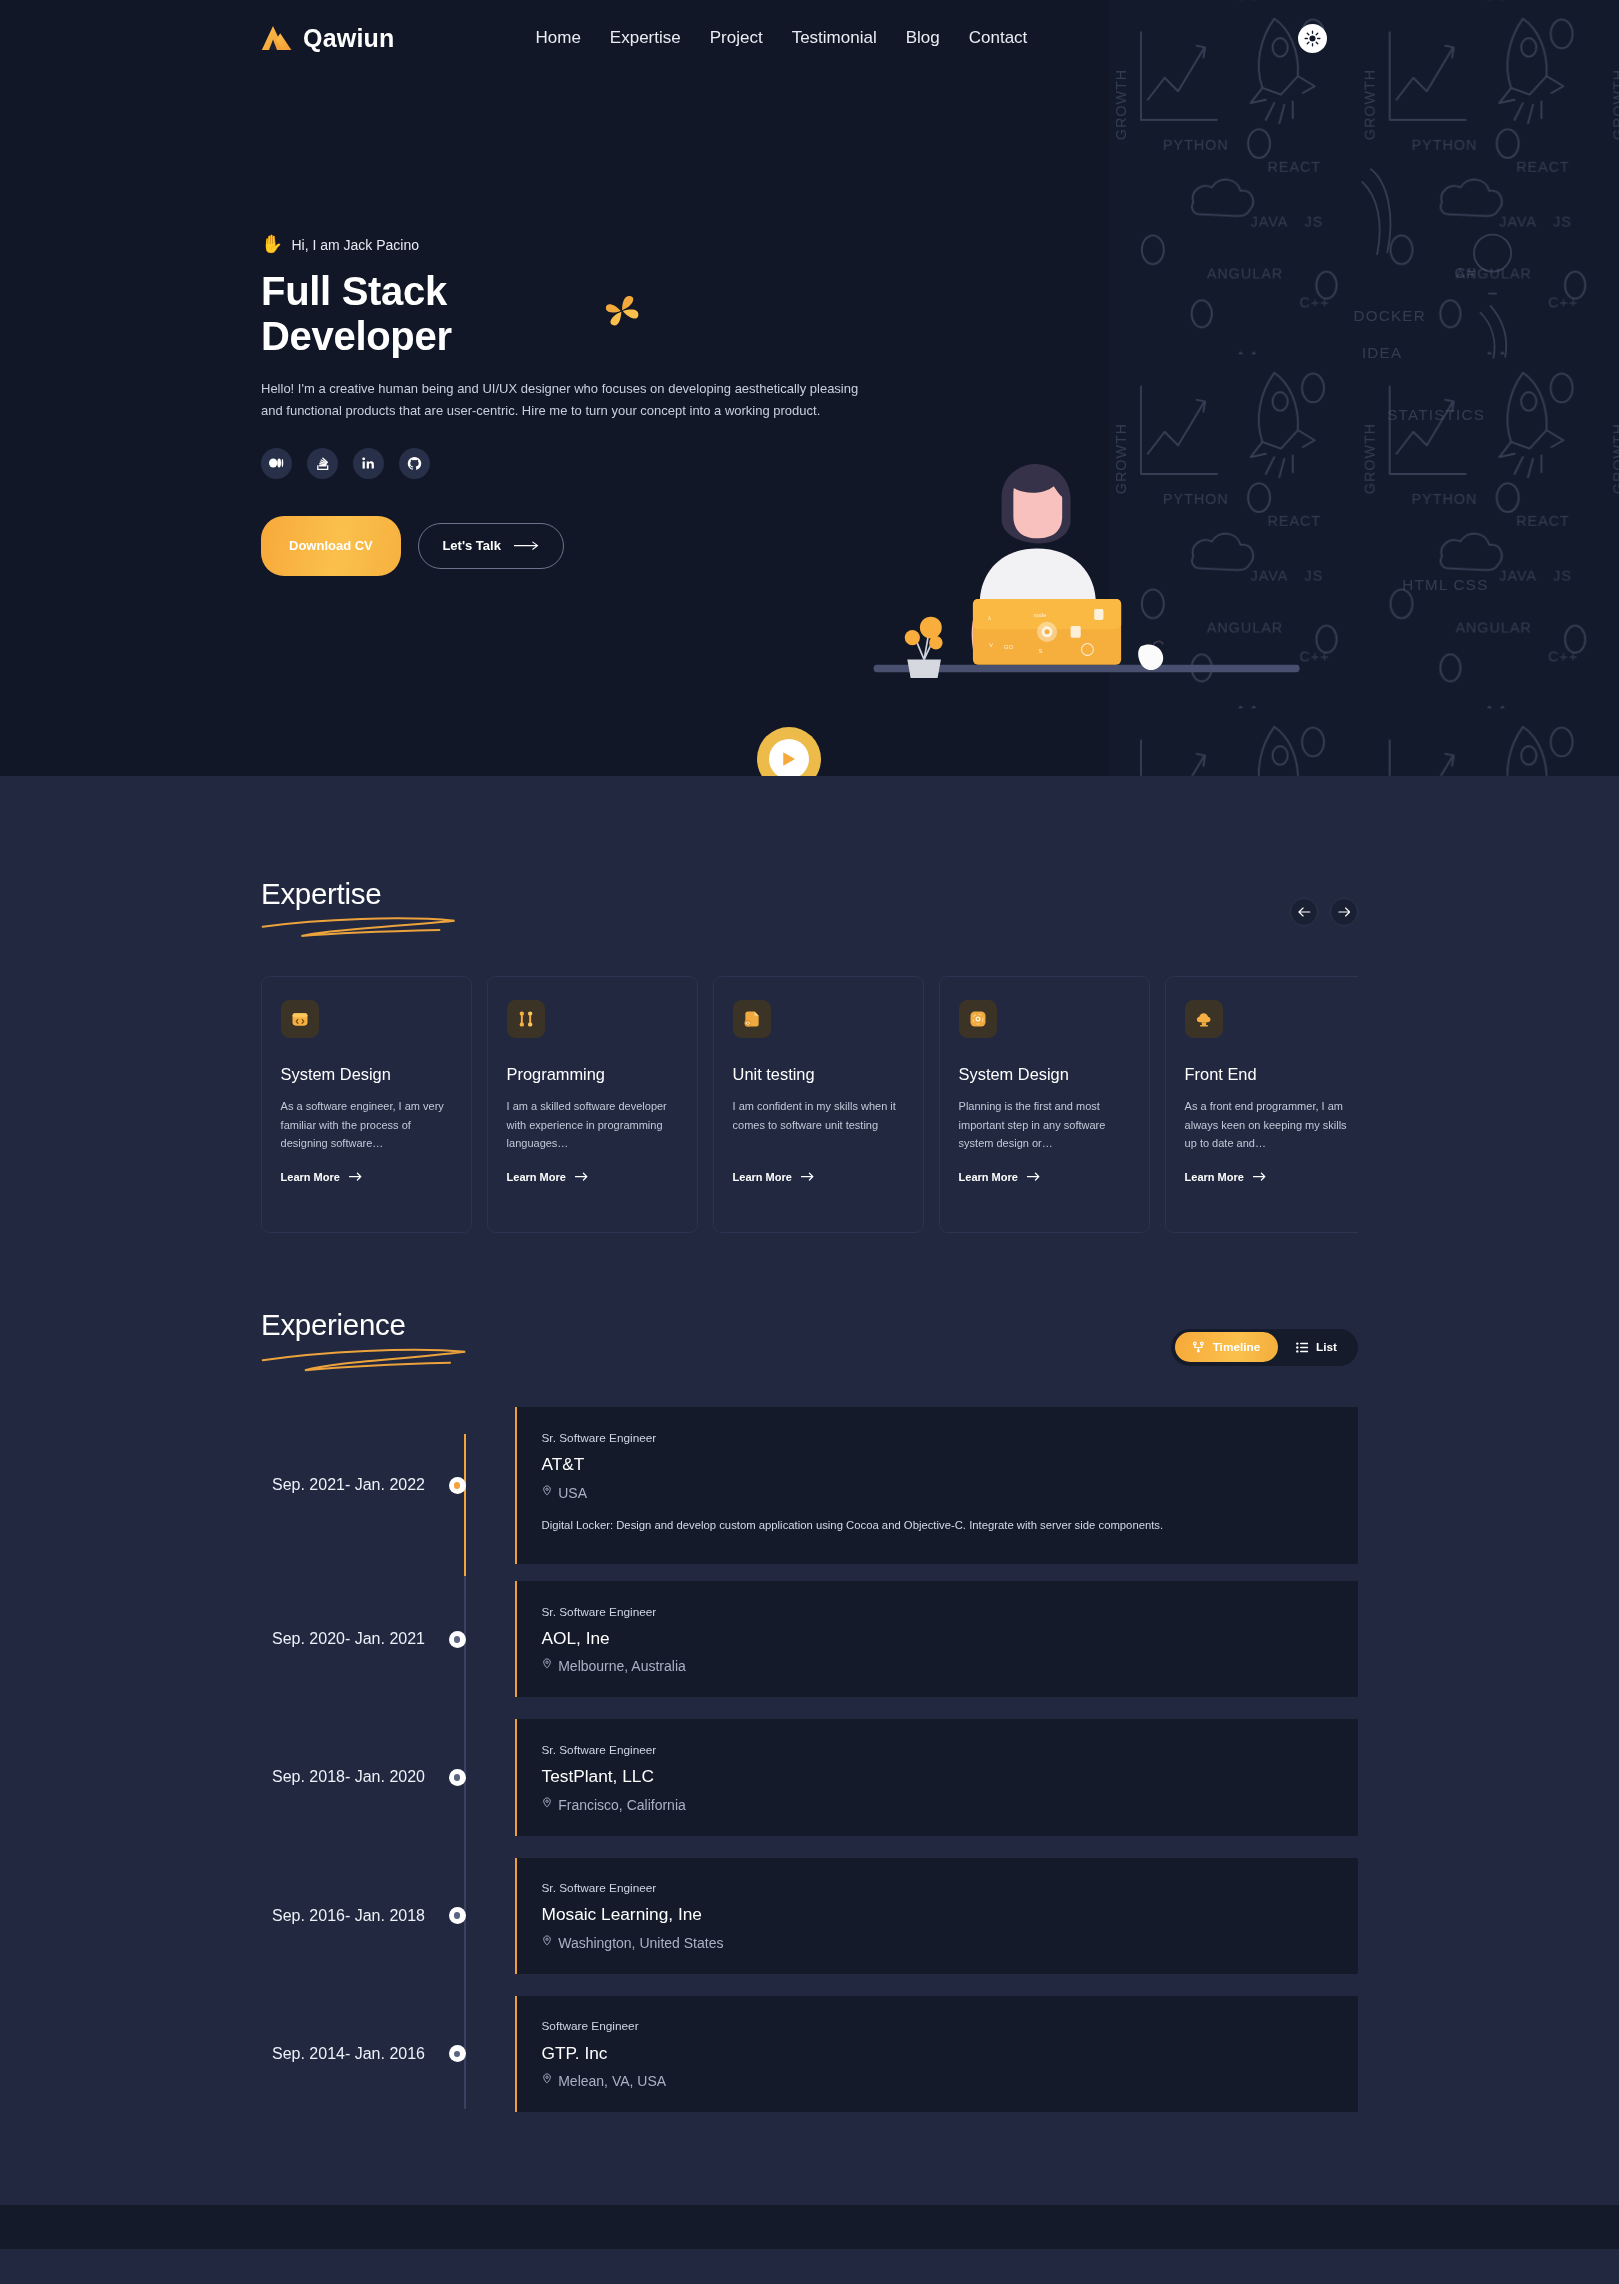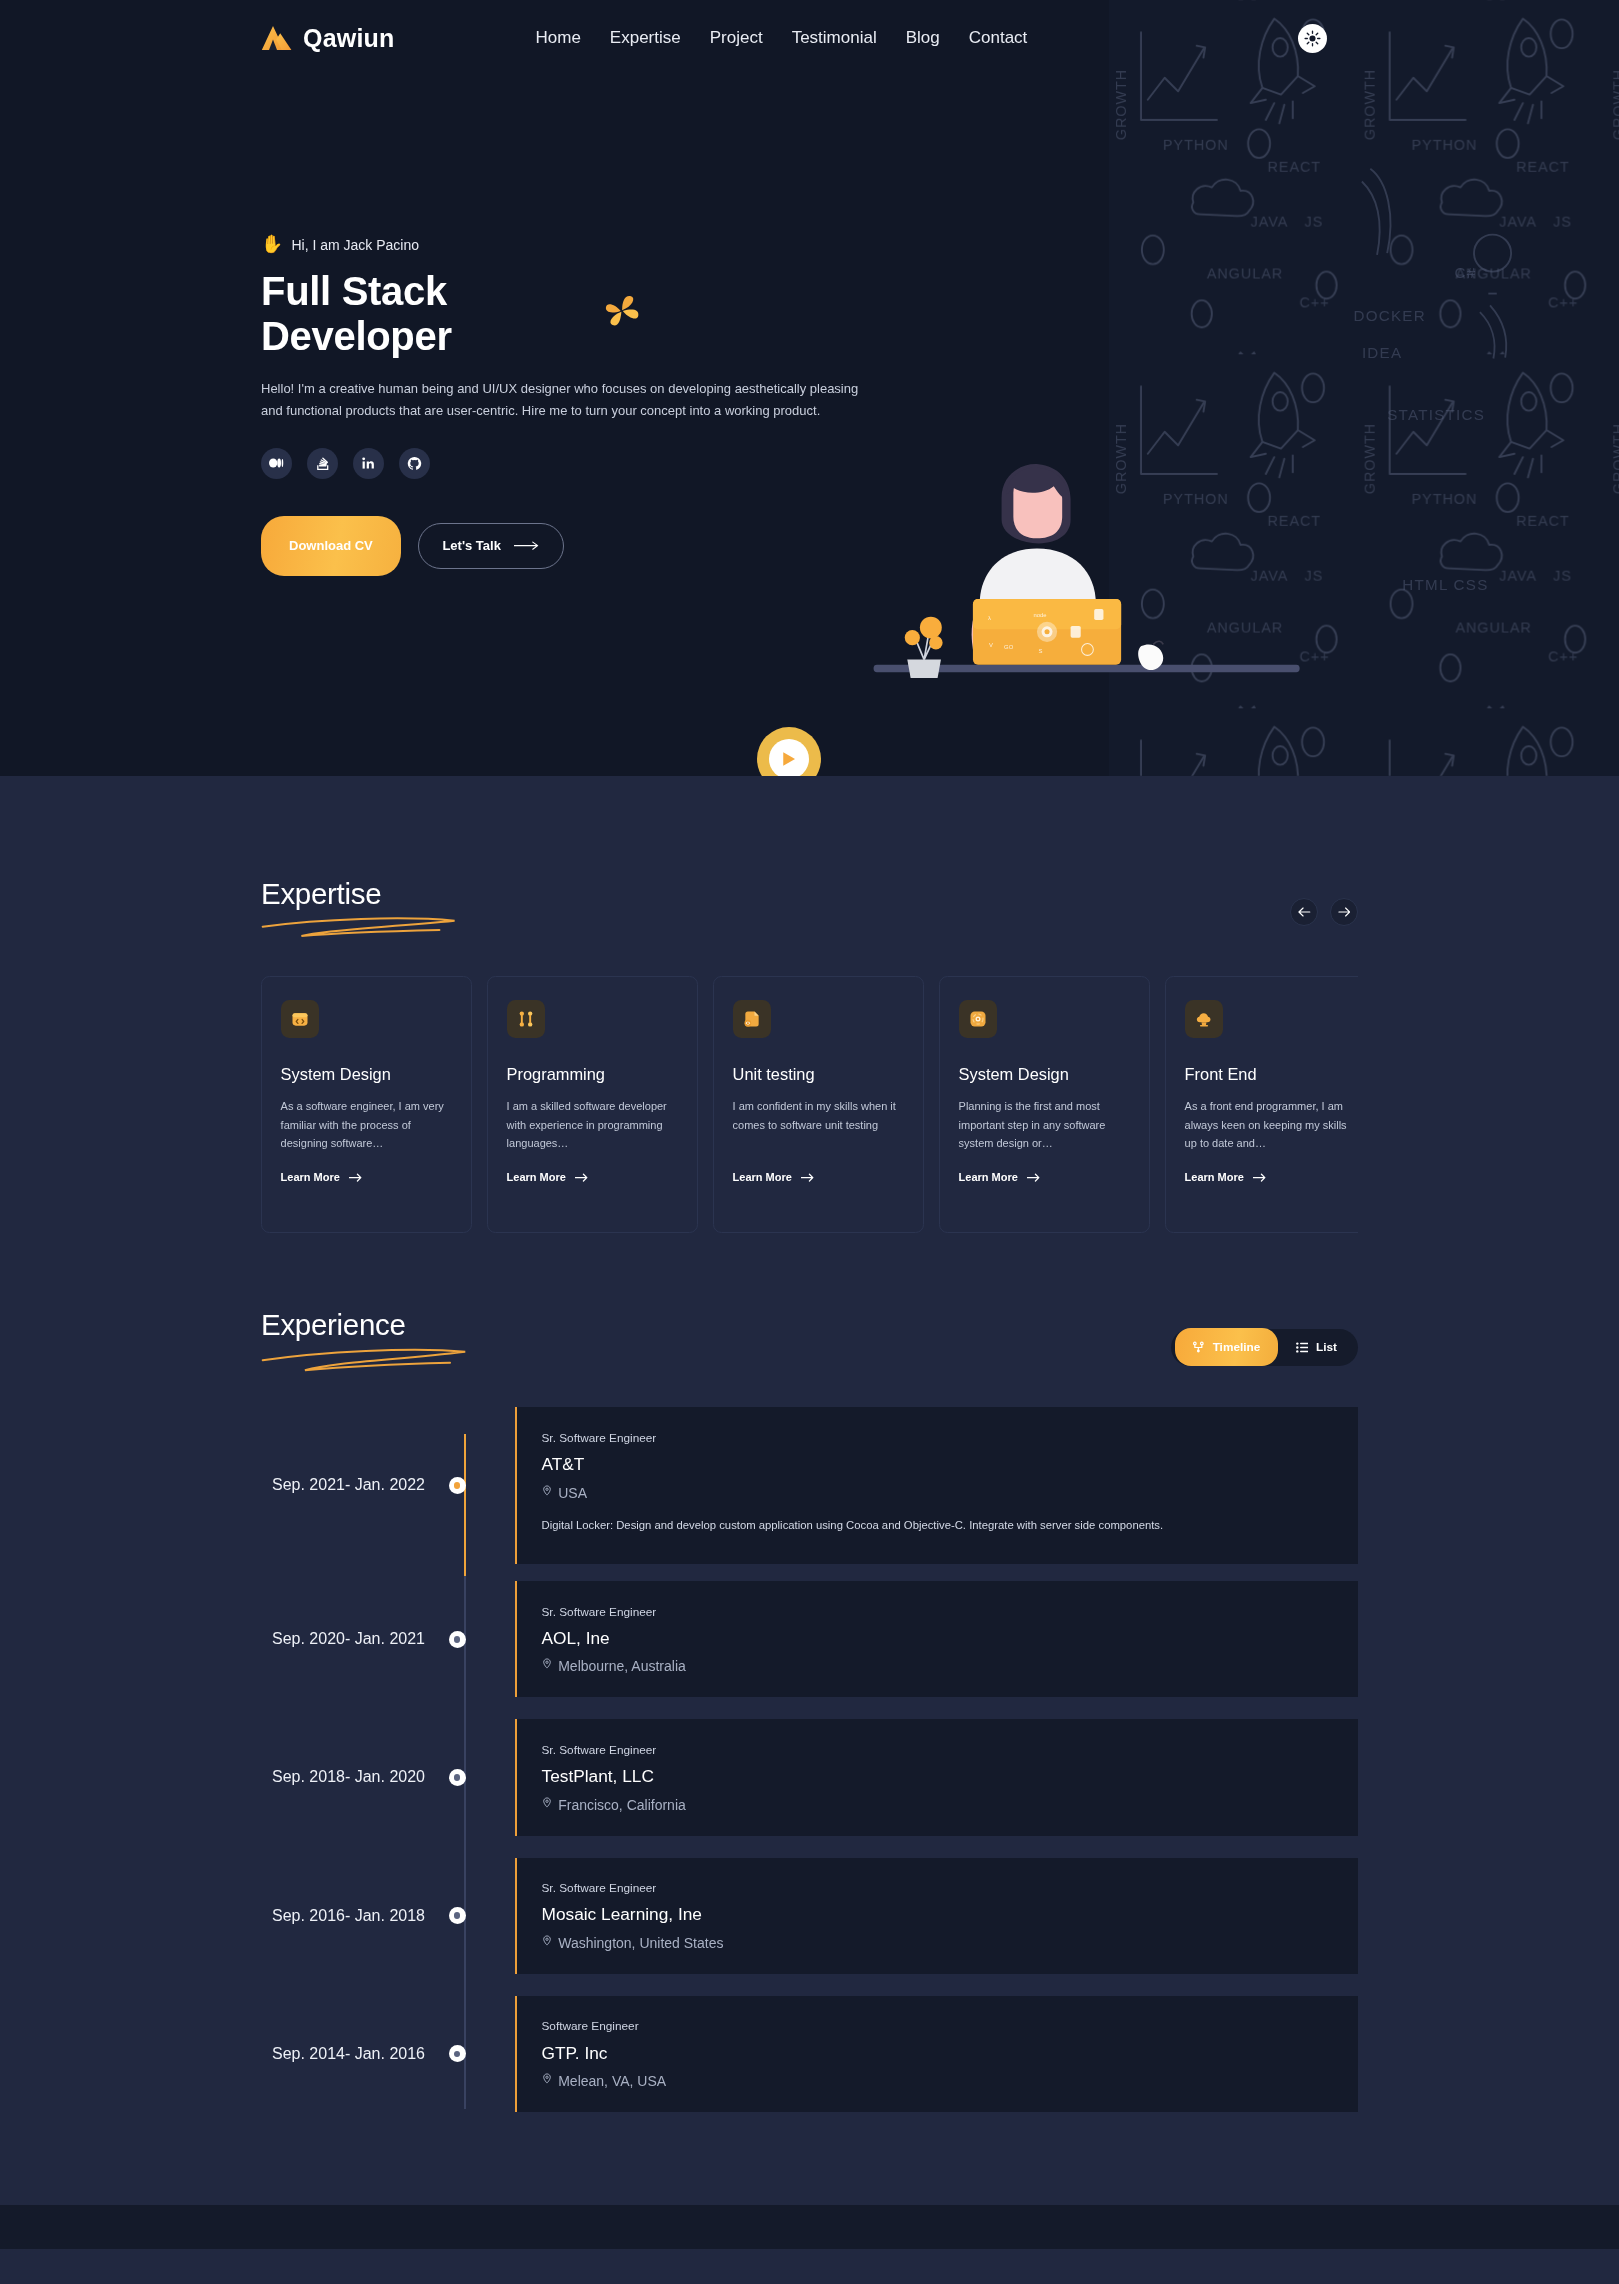--- a/index.html
+++ b/index.html
@@ -219,40 +219,40 @@
     margin-bottom: 12.7px;
   }
   .card-desc {
     color: #c2c9d8;
     font-size: 11px;
     line-height: 1.72;
     margin-bottom: 17px;
     min-height: 57px;
   }
   .learn {
-    display: flex; align-items: flex-end; gap: 9.3px;
+    display: flex; align-items: center; gap: 9.3px;
     color: #ffffff;
     font-size: 11px;
     font-weight: 600;
     cursor: pointer;
   }
 
   
   .experience { margin-top: 75px; }
   .toggle {
     display: flex;
     background: #151b2b;
     border-radius: 18.6px;
     padding: 3.4px;
     height: 37px;
     align-items: center;
     margin-top: 21px;
   }
   .toggle-opt {
-    height: 38px;
+    height: 30px;
     padding: 0 17.7px;
     border-radius: 16px;
     display: flex; align-items: center; gap: 7.6px;
     color: #ffffff;
     font-size: 11.8px;
     font-weight: 600;
     cursor: pointer;
   }
   .toggle-opt.active {
     background: linear-gradient(100deg, #f7a93a 0%, #fbc04b 60%, #f3ad3c 100%);

